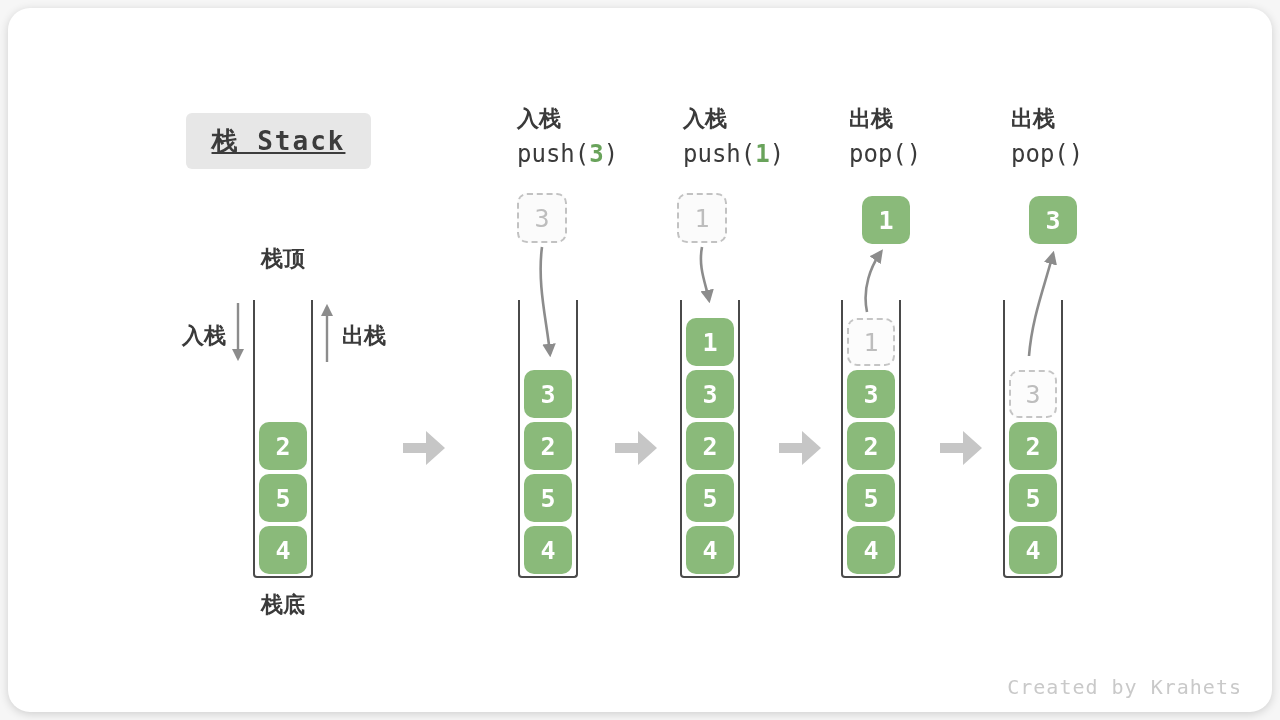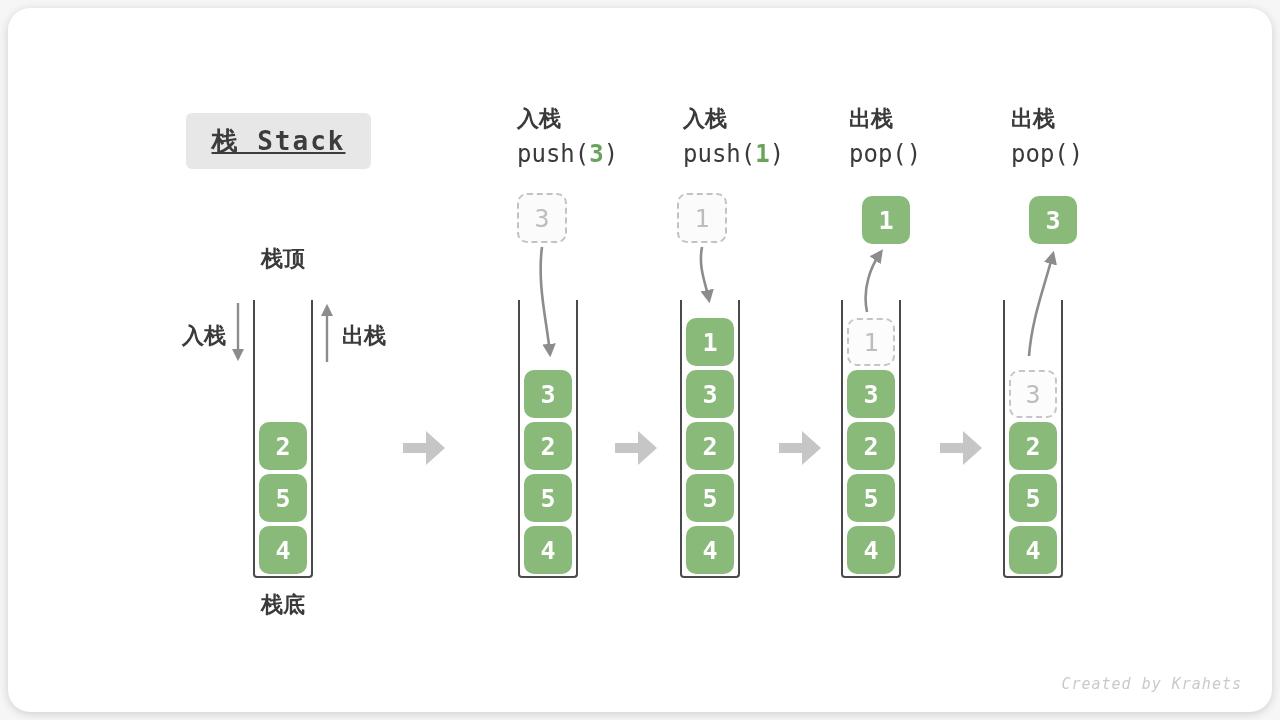--- a/index.html
+++ b/index.html
@@ -60,21 +60,21 @@
     font-family:"DejaVu Sans Mono",monospace;font-size:25px;font-weight:400;
   }
   .popped{
     position:absolute;width:48px;height:48px;background:#8aba7a;border-radius:10px;
     color:#ffffff;display:flex;align-items:center;justify-content:center;
     font-family:"DejaVu Sans Mono",monospace;font-size:25px;font-weight:600;
   }
 
   .watermark{
     position:absolute;top:675px;right:38px;
-    font-family:"DejaVu Sans Mono",monospace;font-size:15px;color:#c9c9c9;letter-spacing:1px;font-style:italic;
+    font-family:"DejaVu Sans Mono",monospace;font-size:20px;color:#c9c9c9;letter-spacing:1px;
   }
   svg.arrows{position:absolute;left:0;top:0;width:1280px;height:720px;pointer-events:none;}
 </style>
 </head>
 <body>
 
 <div class="card"></div>
 <div class="scene">
 
   <div class="title-box">

